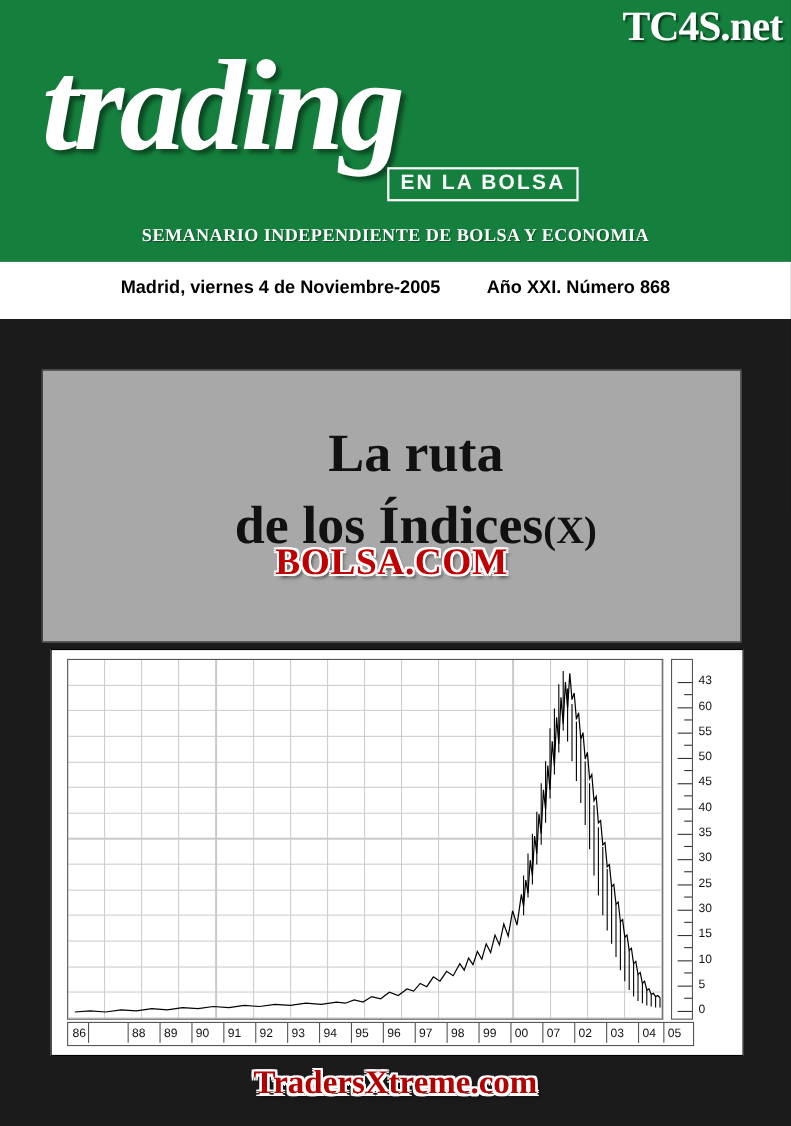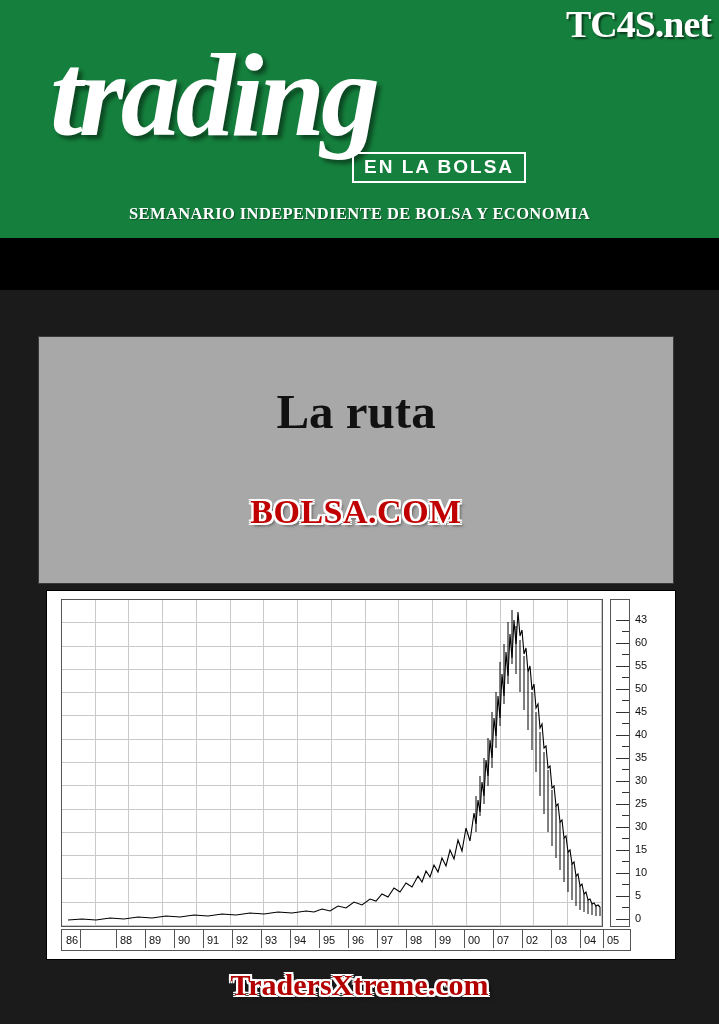--- a/index.html
+++ b/index.html
@@ -45,21 +45,20 @@
     left: 38px;
     top: 42px;
     font-family: "Liberation Serif", serif;
     font-style: italic;
     font-weight: bold;
     font-size: 118px;
     line-height: 108px;
     color: #ffffff;
     letter-spacing: -4px;
     text-shadow: 4px 4px 4px rgba(0,0,0,0.45);
-    margin-left: 12px;
   }
   .logo-sub {
     position: absolute;
     left: 352px;
     top: 152px;
     border: 2px solid #ffffff;
     padding: 2px 10px 3px 10px;
     font-family: "Liberation Sans", sans-serif;
     font-weight: bold;
     font-size: 19px;
@@ -123,20 +122,21 @@
   .headline {
     position: absolute;
     left: 0; top: 42px;
     width: 634px;
     text-align: center;
     font-family: "Liberation Serif", serif;
     font-weight: bold;
     font-size: 49px;
     line-height: 66px;
     color: #111111;
+    padding-left: 22px;
   }
   .headline .suffix {
     font-size: 35px;
     vertical-align: baseline;
   }
   .dlsub {
     position: absolute;
     left: 0;
     top: 156px;
     width: 634px;
@@ -268,26 +268,35 @@
 
 <div class="page">
 
   <div class="masthead">
     <div class="watermark-top">TC4S.net</div>
     <div class="logo-word">trading</div>
     <div class="logo-sub">EN LA BOLSA</div>
     <div class="tagline">SEMANARIO INDEPENDIENTE DE BOLSA Y ECONOMIA</div>
   </div>
 
+  <div class="issue-bar">
+    <div class="issue-inner">
+      <span>Madrid, viernes 4 de Noviembre-2005</span>
+      <span>Año XXI. Número 868</span>
+    </div>
+  </div>
 
   <div class="body-area">
 
     <div class="headline-panel">
       <div class="headline">
         <div>La ruta</div>
+        <div>
+          <span>de los Índices</span><span class="suffix">(X)</span>
+        </div>
       </div>
       <div class="dlsub">BOLSA.COM</div>
     </div>
 
     <div class="chart-panel">
       <div class="chart-title">SUN MICROSYS.</div>
 
       <div class="plot">
         <svg class="plot-svg" width="540" height="326" viewBox="0 0 540 326">
 

